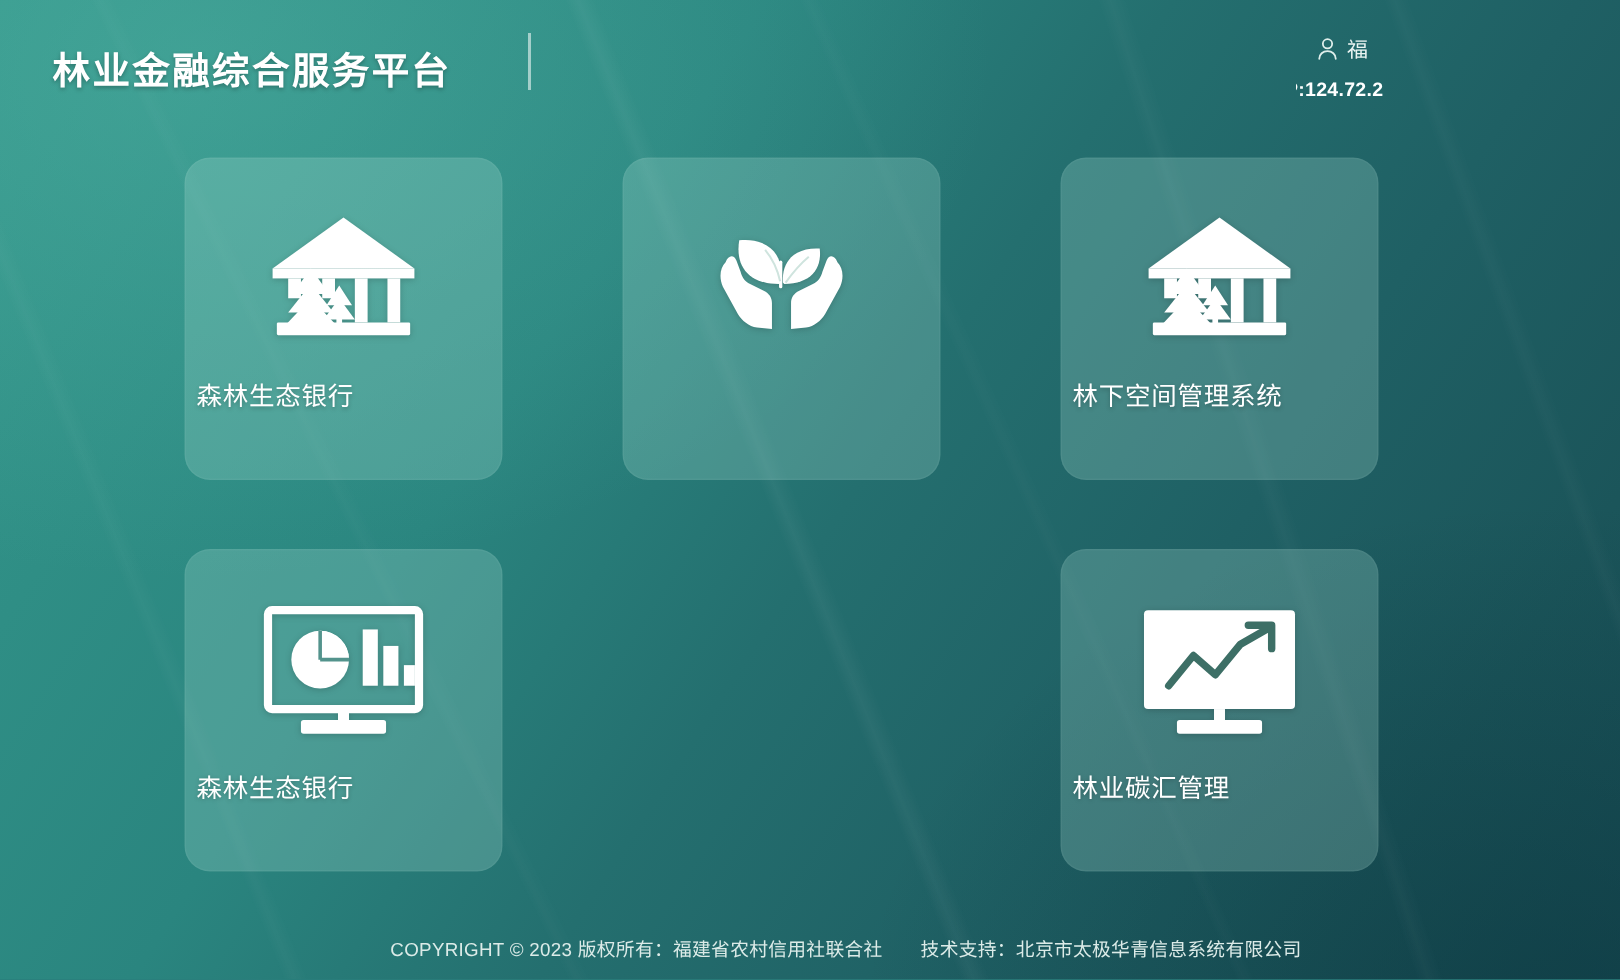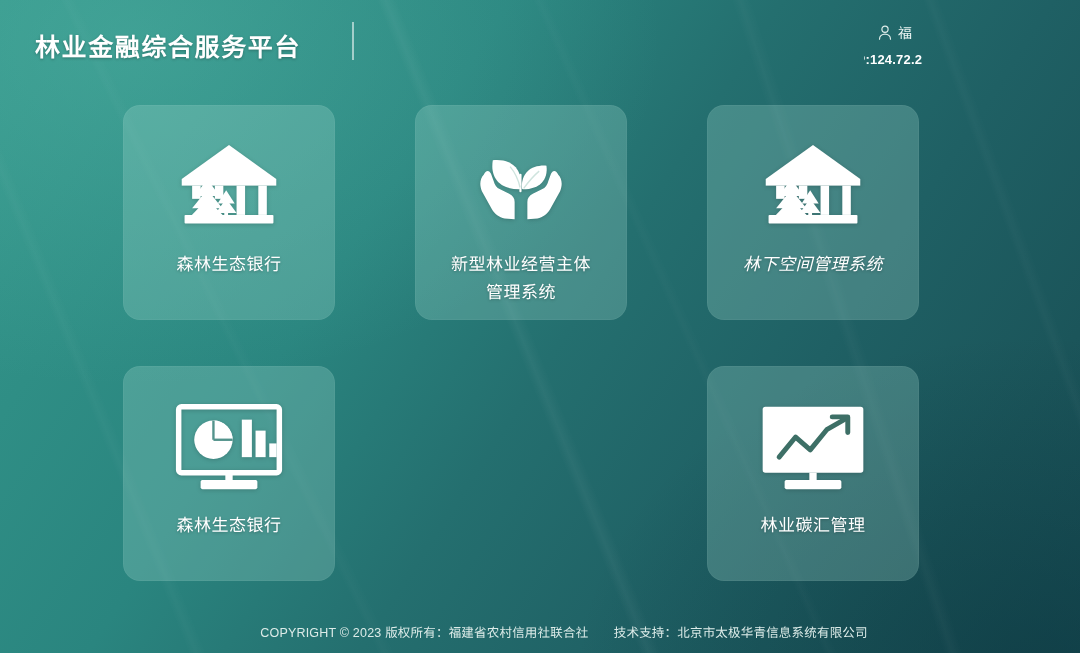--- a/index.html
+++ b/index.html
@@ -67,32 +67,32 @@
   
   .grid{position:absolute;left:123px;top:105px;width:808px;height:476px;}
   .card{
     position:absolute;width:212px;height:215px;border-radius:17px;
     background:rgba(171,224,214,.26);
     box-shadow:inset 0 0 0 1px rgba(255,255,255,.045);
     cursor:pointer;
   }
   .card.c0{left:0;top:0;}
   .card.c1{left:292px;top:0;}
-  .card.c2{left:584px;top:0;font-style:italic;}
+  .card.c2{left:584px;top:0;}
   .card.c3{left:0;top:261px;}
   .card.c4{left:292px;top:261px;}
   .card.c5{left:584px;top:261px;}
   .card-icon{
     position:absolute;left:0;top:26px;width:212px;height:112px;
     display:flex;align-items:center;justify-content:center;
   }
   .card-icon svg{display:block;filter:drop-shadow(0 1px 2px rgba(0,0,0,.18));}
   .card-label{
     position:absolute;left:8px;right:8px;top:146px;
-    text-align:center;color:#ffffff;
+    color:#ffffff;
     font-size:17px;line-height:28px;letter-spacing:.5px;
     text-shadow:0 1px 3px rgba(0,0,0,.25);
   }
 
   
   .footer{
     position:absolute;left:0;top:622px;width:1080px;
     text-align:center;color:#dcebe8;font-size:12.5px;letter-spacing:.2px;
     white-space:nowrap;
     margin-left:24px;
@@ -165,21 +165,20 @@
                      C20 30 16 31 14 36 Z"></path>
 
             <path d="M96 36 C100 40 101 47 98 54 L87 74 C84 79 79 83 73 84 L62 85 L62 66
                      C62 62 64 59 68 57 L78 52 C82 50 84 47 85 43 L88 35
                      C90 30 94 31 96 36 Z"></path>
           </g>
           <path d="M43 27 C48 33 52 41 54 50" stroke="#cfe4de" stroke-width="1.5" fill="none"></path>
           <path d="M75 32 C69 37 63 44 58 51" stroke="#cfe4de" stroke-width="1.5" fill="none"></path>
         </svg>
       </div>
-      <div class="card-label">新型林业经营主体<br>管理系统</div>
     </div>
 
     <div class="card c2">
       <div class="card-icon">
         <svg viewBox="0 0 110 98" width="104" height="93">
           <g fill="#ffffff">
             <path d="M55 4 L105 40 L5 40 Z"></path>
             <rect x="5" y="40" width="100" height="7"></rect>
             <rect x="16" y="47" width="9" height="14"></rect>
             <rect x="40" y="47" width="9" height="14"></rect>

